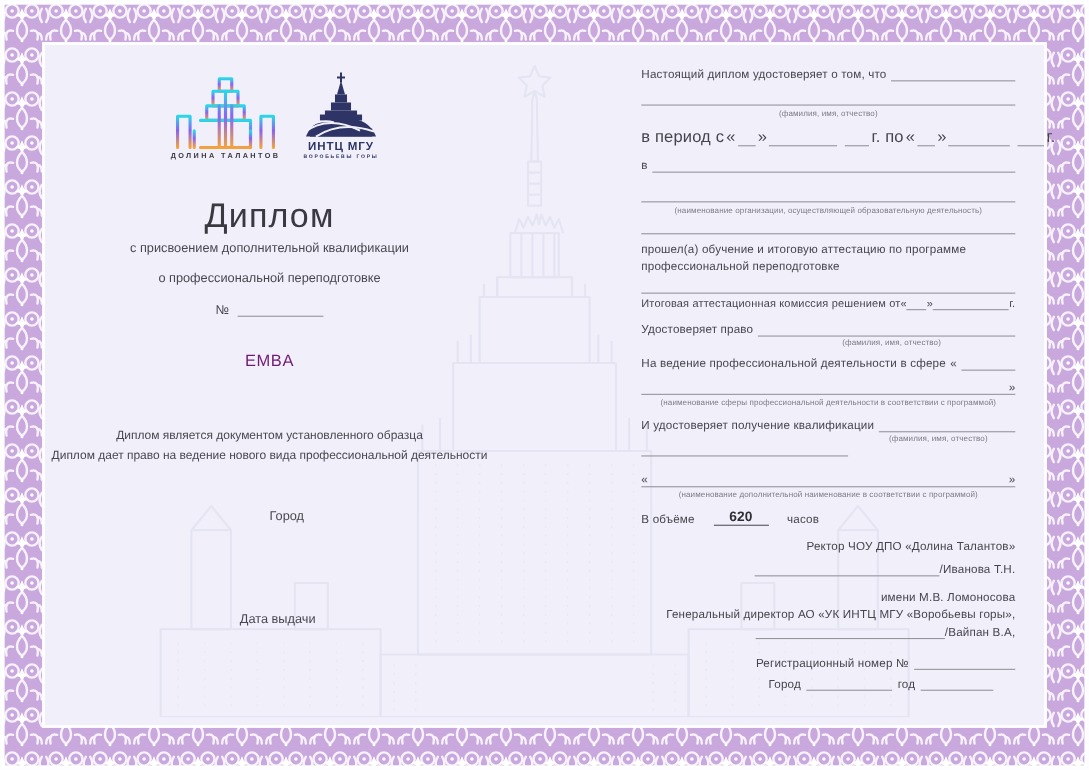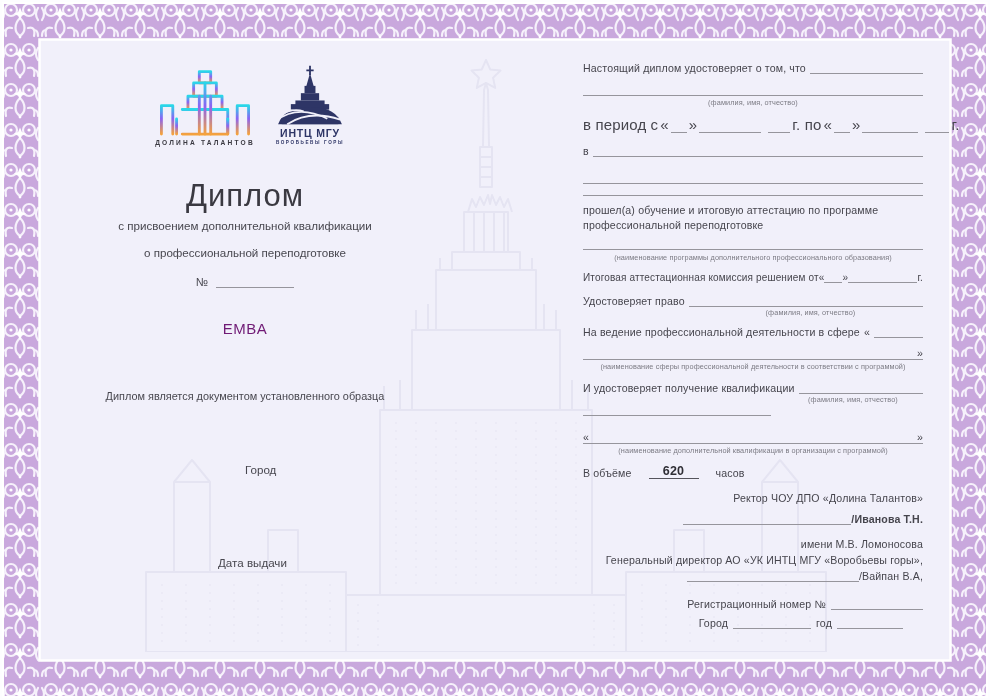--- a/index.html
+++ b/index.html
@@ -163,20 +163,21 @@
     <div class="dip-title">Диплом</div>
     <div class="dip-sub">с присвоением дополнительной квалификации</div>
     <div class="dip-sub" style="margin-top:14px;">о профессиональной переподготовке</div>
     <div class="num-row">
       <span>№</span>
       <span class="bl" style="width:78px;"></span>
     </div>
     <div class="program">EMBA</div>
     <div class="notes">
       <div>Диплом является документом установленного образца</div>
+      <div>Диплом дает право на ведение нового вида профессиональной деятельности</div>
     </div>
   </div>
   <div class="city-label">Город</div>
   <div class="date-label">Дата выдачи</div>
 
   <div class="right-col rt">
 
     <div class="row" style="margin-bottom:10px;">
       <span>Настоящий диплом удостоверяет о том, что</span>
       <span class="fl"></span>
@@ -198,28 +199,28 @@
       <span class="bl" style="width:56px;"></span>
       <span class="bl" style="width:24px;margin-left:5px;"></span>
       <span>г.</span>
     </div>
 
     <div class="row" style="margin-bottom:15px;">
       <span>в</span>
       <span class="fl"></span>
     </div>
     <div style="border-bottom:1px solid #96959c;height:11px;margin-bottom:3px;"></div>
+    <div class="cap" style="margin-bottom:8px;">(наименование организации, осуществляющей образовательную деятельность)</div>
     <div style="border-bottom:1px solid #96959c;height:8px;margin-bottom:7px;"></div>
 
     <div style="line-height:14.5px;margin-bottom:7px;">
       <div>прошел(а) обучение и итоговую аттестацию по  программе</div>
       <div>профессиональной переподготовке</div>
     </div>
     <div style="border-bottom:1px solid #96959c;height:10px;margin-bottom:3px;"></div>
-    <div class="cap" style="margin-bottom:9px;">(наименование программы дополнительного профессионального образования)</div>
 
     <div class="row" style="margin-bottom:12px;font-size:10px;gap:0;">
       <span>Итоговая аттестационная комиссия решением от</span>
       <span>«</span>
         <span class="bl" style="width:18px;"></span>
         <span>»</span>
       <span class="fl"></span>
       <span>г.</span>
     </div>
 
@@ -243,32 +244,32 @@
       <span>И удостоверяет получение квалификации</span>
       <span class="fl"></span>
     </div>
     <div class="cap qcap-right" style="margin-bottom:3px;">(фамилия, имя, отчество)</div>
     <div style="border-bottom:1px solid #96959c;height:8px;width:188px;margin-bottom:13px;"></div>
 
     <div class="row" style="justify-content:space-between;border-bottom:1px solid #96959c;height:14px;margin-bottom:2px;">
       <span>«</span>
       <span>»</span>
     </div>
-    <div class="cap" style="margin-bottom:10px;">(наименование дополнительной квалификации в организации с программой)</div>
+    <div class="cap" style="margin-bottom:10px;">(наименование дополнительной наименование в соответствии с программой)</div>
 
     <div class="row" style="margin-bottom:13px;gap:17px;">
       <span>В объёме</span>
       <span class="vol-val">620</span>
       <span>часов</span>
     </div>
 
     <div class="sig" style="margin-bottom:9px;">
       <span>Ректор ЧОУ ДПО «Долина Талантов»</span>
     </div>
-    <div class="sig" style="margin-bottom:13px;font-weight:bold;">
+    <div class="sig" style="margin-bottom:13px;">
       <span class="bl" style="width:168px;"></span>
       <span>/Иванова Т.Н.</span>
     </div>
     <div class="sig" style="margin-bottom:4px;">
       <span>имени М.В. Ломоносова</span>
     </div>
     <div class="sig" style="margin-bottom:4px;">
       <span>Генеральный директор АО «УК ИНТЦ МГУ «Воробьевы горы»,</span>
     </div>
     <div class="sig" style="margin-bottom:16px;">

